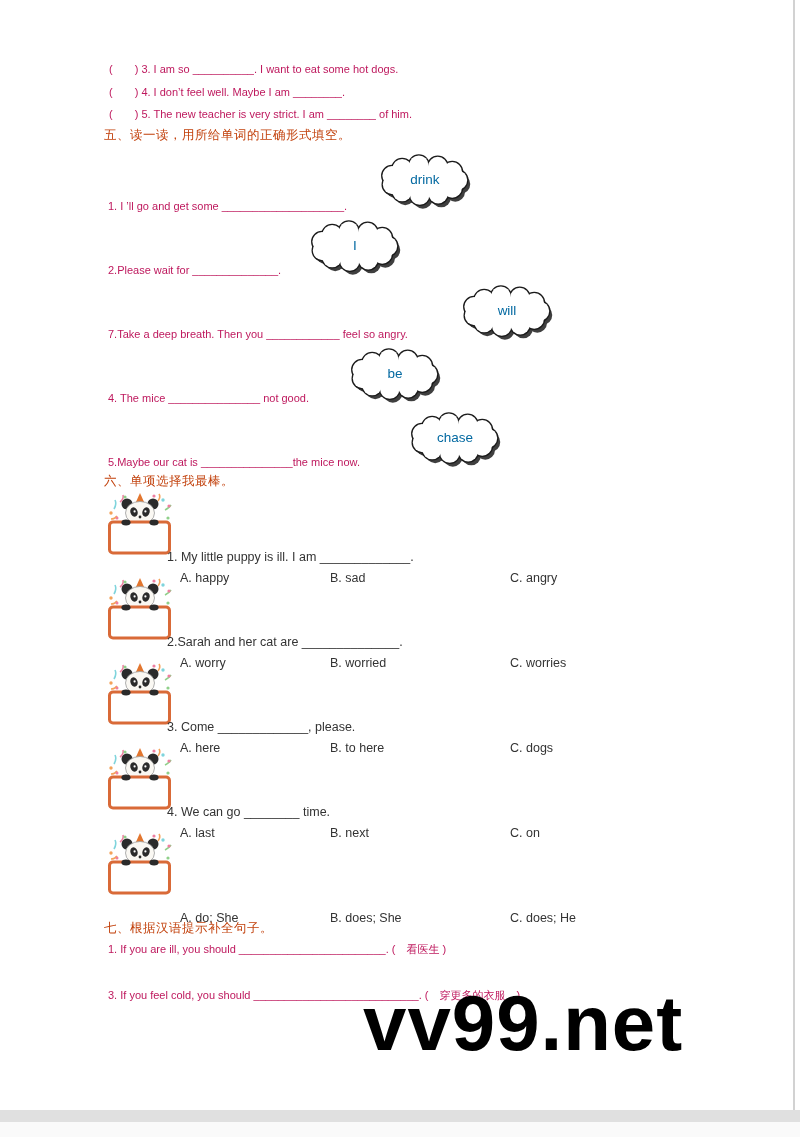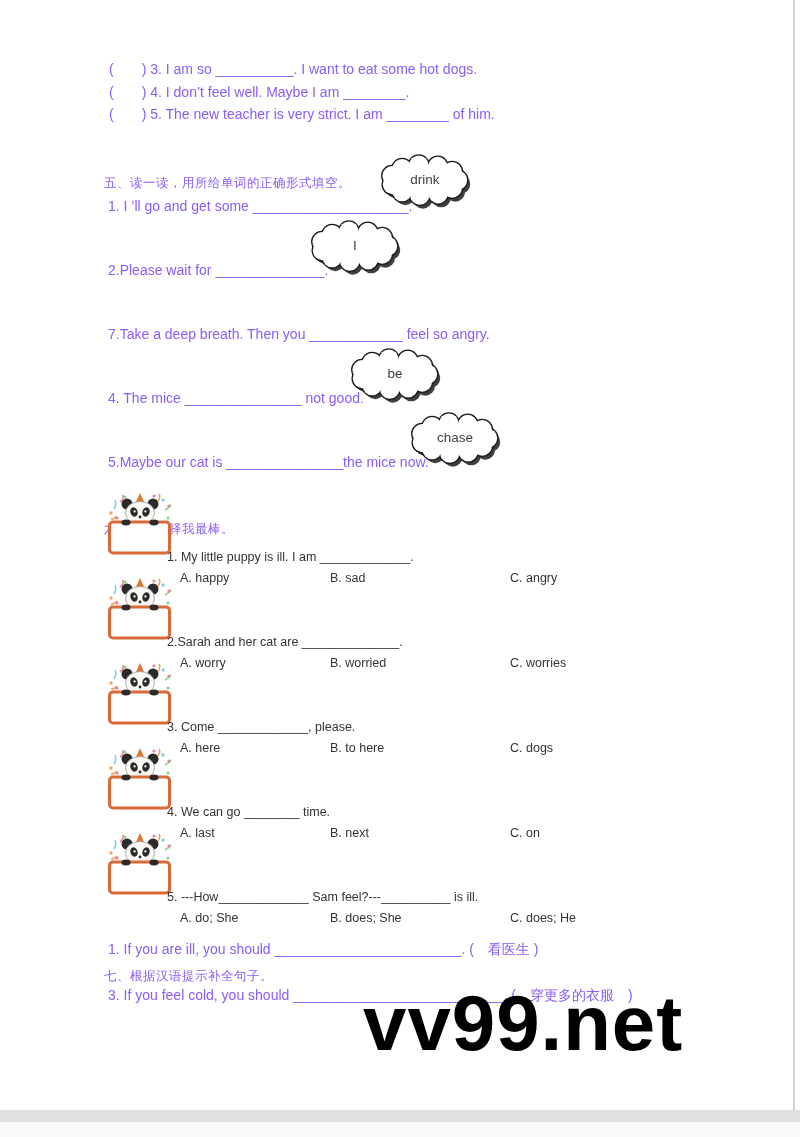--- a/index.html
+++ b/index.html
@@ -7,38 +7,37 @@
   .page{
     position:relative;
     width:800px;height:1137px;
     background:#ffffff;
     overflow:hidden;
     font-family:"Liberation Sans","DejaVu Sans",sans-serif;
     color:#333333;
   }
   .t{
     position:absolute;
-    font-size:14px;
+    font-size:11px;
     line-height:15px;
     white-space:pre;
-    color:#8b5cf6;
+    color:#be185d;
   }
   .sec-title{
     font-size:12.5px;
-    color:#8b5cf6;
+    color:#c2410c;
     letter-spacing:0.5px;
-    margin-top:48px;
   }
   
   .cloud{position:absolute;width:98px;height:58px;}
   .cloud svg{position:absolute;left:0;top:0;width:100%;height:100%;}
   .cloud-word{
     position:absolute;left:0;top:0;width:100%;height:100%;
     display:flex;align-items:center;justify-content:center;
-    font-size:13.5px;color:#404040;padding-bottom:4px;box-sizing:border-box;
+    font-size:13.5px;color:#0369a1;padding-bottom:4px;box-sizing:border-box;
   }
   
   .qblock{position:absolute;left:0;top:0;width:800px;height:85px;}
   .panda{position:absolute;left:106px;top:0;width:66px;height:63px;}
   .qtext{position:absolute;left:167px;top:41px;font-size:12.5px;white-space:pre;margin-top:16px;}
   .opt{position:absolute;top:65px;font-size:12.5px;white-space:pre;margin-top:13px;}
   .opt.a{left:180px;}
   .opt.b{left:330px;}
   .opt.c{left:510px;}
   .watermark{
@@ -168,20 +167,26 @@
   <div class="t" style="left:108px;top:199px">1. I ’ll go and get some ____________________.</div>
 
   <div class="cloud" style="left:306px;top:218px">
     <svg viewBox="0 0 106 66">
         <use href="#cloud-shape"></use>
       </svg>
     <span class="cloud-word">I</span>
   </div>
   <div class="t" style="left:108px;top:263px">2.Please wait for ______________.</div>
 
+  <div class="cloud" style="left:458px;top:283px">
+    <svg viewBox="0 0 106 66">
+        <use href="#cloud-shape"></use>
+      </svg>
+    <span class="cloud-word">will</span>
+  </div>
   <div class="t" style="left:108px;top:327px">7.Take a deep breath. Then you ____________ feel so angry.</div>
 
   <div class="cloud" style="left:346px;top:346px">
     <svg viewBox="0 0 106 66">
         <use href="#cloud-shape"></use>
       </svg>
     <span class="cloud-word">be</span>
   </div>
   <div class="t" style="left:108px;top:391px">4. The mice _______________ not good.</div>
 
@@ -232,21 +237,20 @@
     <div class="qtext">4. We can go ________ time.</div>
     <span class="opt a">A. last</span>
     <span class="opt b">B. next</span>
     <span class="opt c">C. on</span>
   </div>
 
   <div class="qblock" style="top:833px">
     <svg class="panda" viewBox="0 0 66 63">
         <use href="#panda-frame"></use>
       </svg>
-    <div class="qtext">5. ---How_____________ Sam feel?---__________ is ill.</div>
     <span class="opt a">A. do; She</span>
     <span class="opt b">B. does; She</span>
     <span class="opt c">C. does; He</span>
   </div>
 
   <div class="t sec-title" style="left:104px;top:921px">七、根据汉语提示补全句子。</div>
   <div class="t" style="left:108px;top:942px">1. If you are ill, you should ________________________. (　看医生 )</div>
   <div class="t" style="left:108px;top:988px">3. If you feel cold, you should ___________________________. (　穿更多的衣服　)</div>
 
   <div class="watermark">vv99.net</div>

